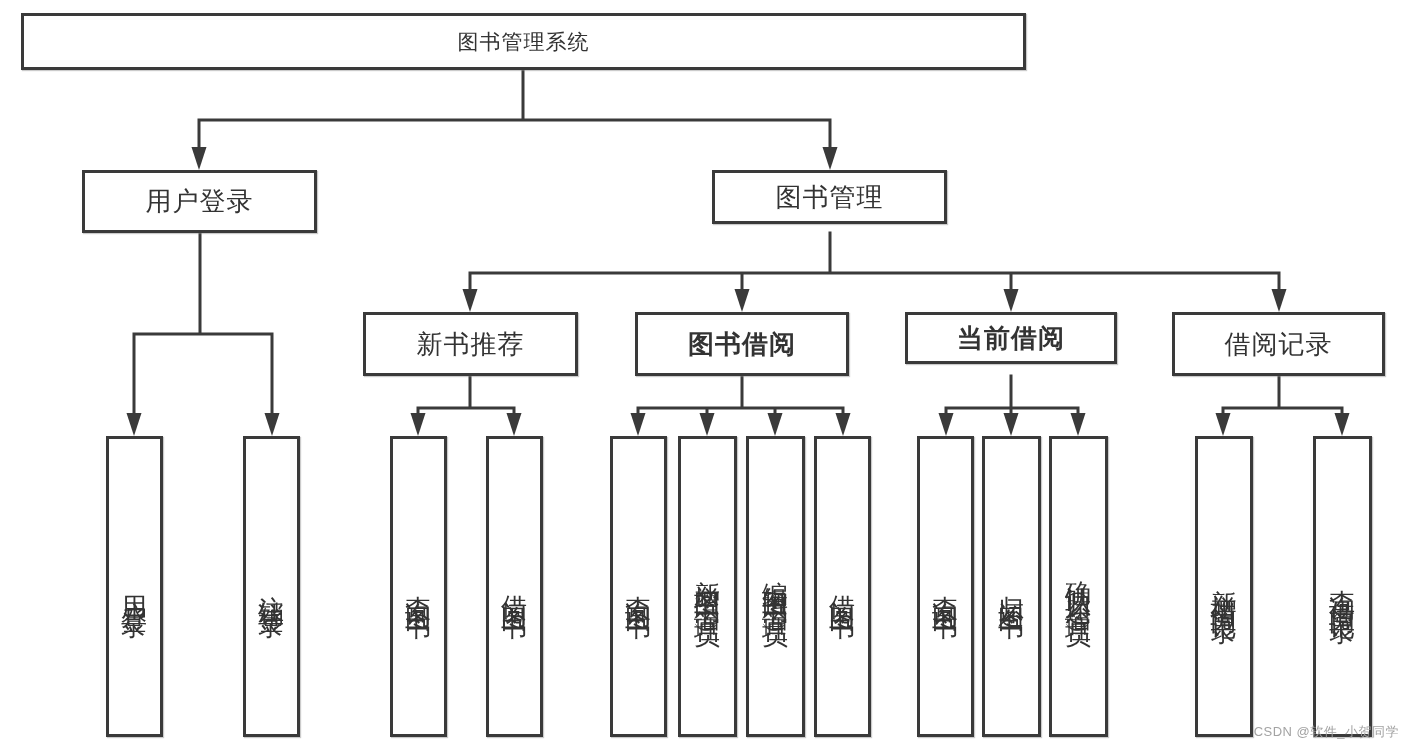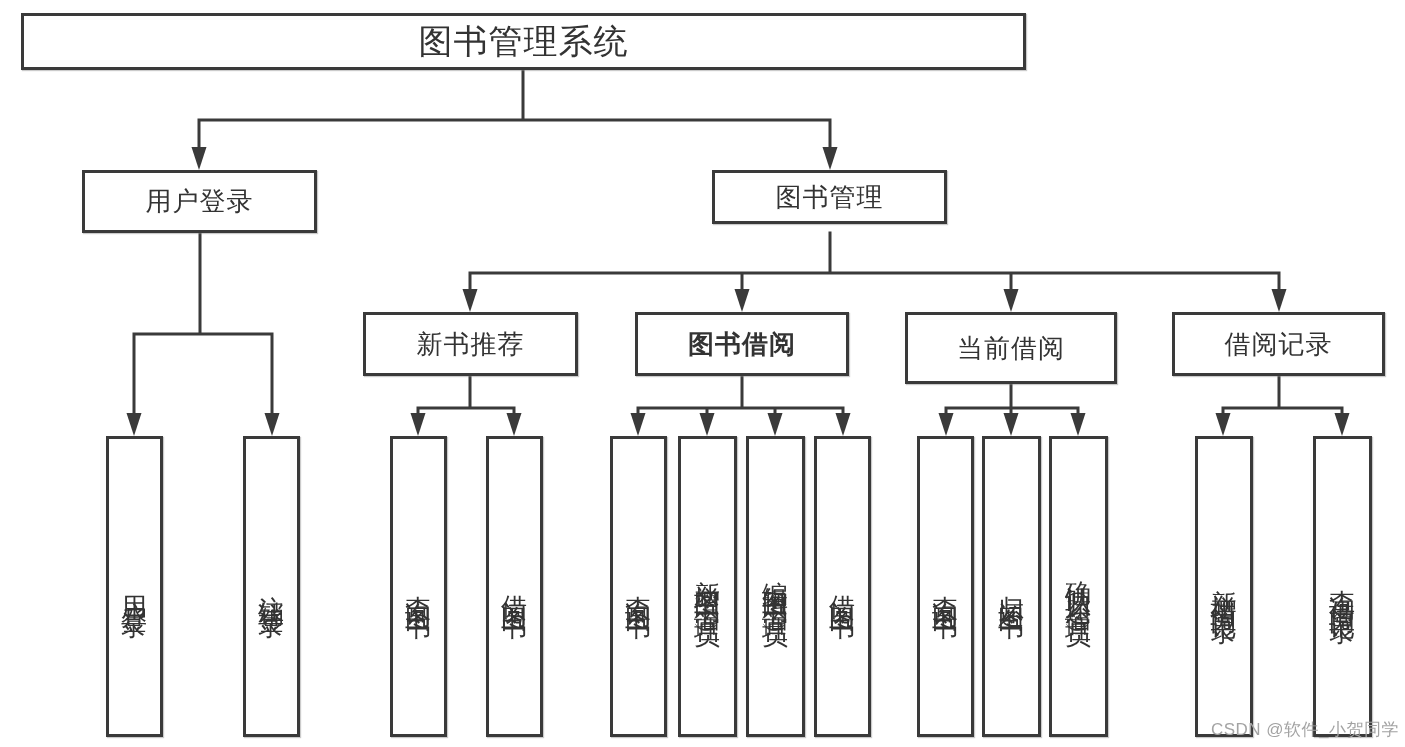--- a/index.html
+++ b/index.html
@@ -27,21 +27,21 @@
     border: 3px solid #3a3a3a;
     color: #333333;
     display: flex;
     align-items: center;
     justify-content: center;
     font-size: 26px;
     letter-spacing: 1px;
     white-space: nowrap;
     box-shadow: 1px 1px 1px rgba(140,140,140,0.45);
   }
-  .node.title { font-size: 34px; }
+  .node.title { font-size: 21px; }
   .leaf {
     position: absolute;
     box-sizing: border-box;
     background: #ffffff;
     border: 3px solid #3a3a3a;
     color: #333333;
     display: flex;
     align-items: center;
     justify-content: center;
     top: 436px;
@@ -54,21 +54,21 @@
     text-orientation: mixed;
     font-size: 26px;
     letter-spacing: 6px;
     line-height: 1;
     color: #333333;
   }
   .watermark {
     position: absolute;
     right: 6px;
     bottom: 6px;
-    font-size: 17px;
+    font-size: 13px;
     letter-spacing: 0.5px;
     color: #a3a3a3;
     z-index: 5;
     margin-left: 44px;
   }
 </style>
 </head>
 <body>
 
 <div id="canvas">
@@ -115,21 +115,21 @@
     </g>
   </svg>
 
   <div class="node title" style="left:21px; top:13px; width:1005px; height:57px;">图书管理系统</div>
 
   <div class="node" style="left:82px; top:170px; width:235px; height:63px;">用户登录</div>
   <div class="node" style="left:712px; top:170px; width:235px; height:54px;">图书管理</div>
 
   <div class="node" style="left:363px; top:312px; width:215px; height:64px;">新书推荐</div>
   <div class="node" style="left:635px; top:312px; width:214px; height:64px;font-weight:bold;">图书借阅</div>
-  <div class="node" style="left:905px; top:312px; width:212px; height:72px;">当前借阅</div>
+  <div class="node" style="left:905px; top:312px; width:212px; height:52px;font-weight:bold;">当前借阅</div>
   <div class="node" style="left:1172px; top:312px; width:213px; height:64px;">借阅记录</div>
 
   <div class="leaf" style="left:106px;">
     <span class="vtext">用户登录</span>
   </div>
   <div class="leaf" style="left:243px;">
     <span class="vtext">注销登录</span>
   </div>
 
   <div class="leaf" style="left:390px;">

